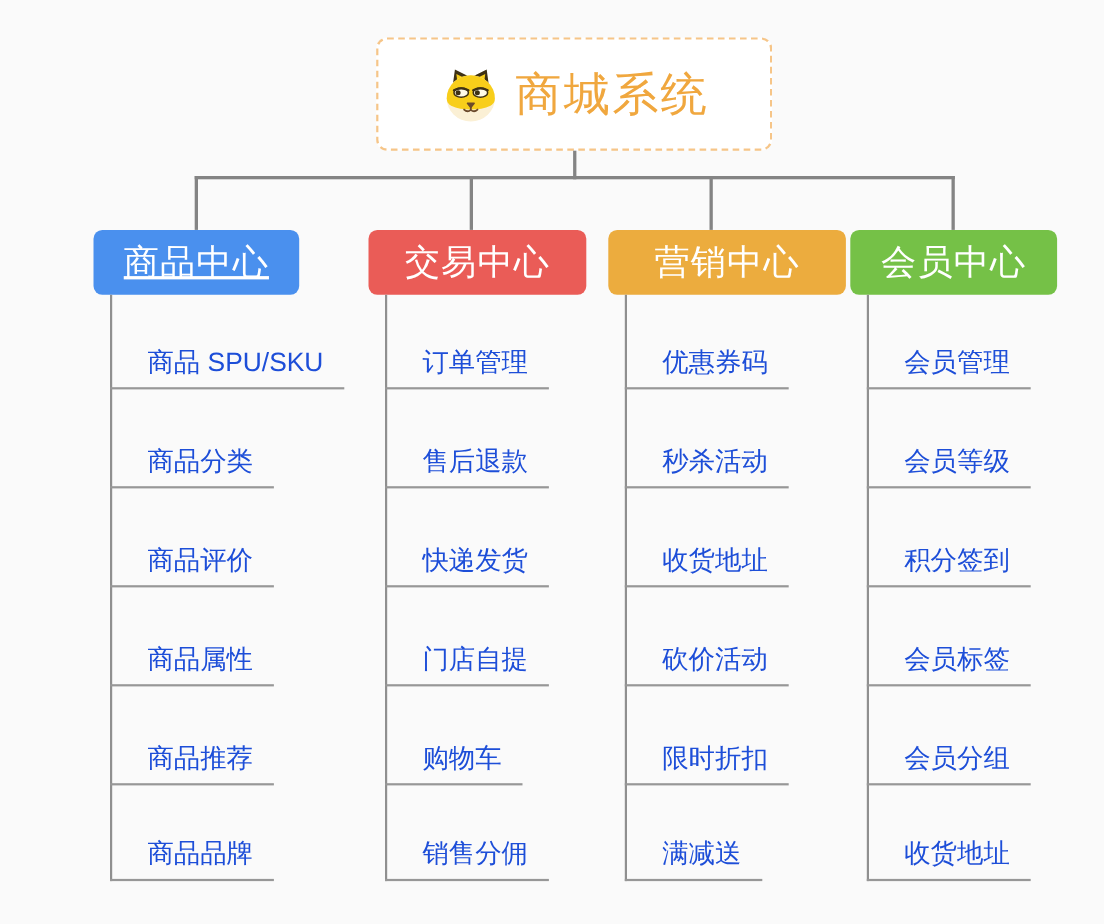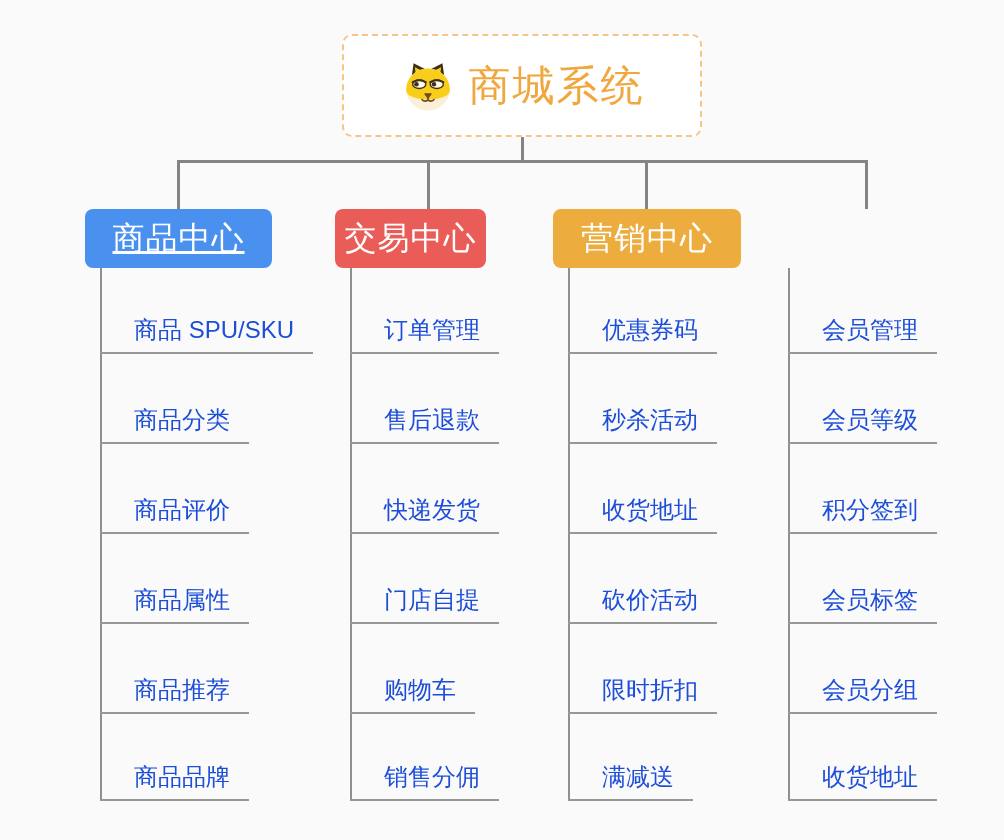--- a/index.html
+++ b/index.html
@@ -31,22 +31,22 @@
   .drop{top:160px;width:3px;height:49px;}
   .drop.d0{left:149px;} .drop.d1{left:399px;} .drop.d2{left:617px;} .drop.d3{left:837px;}
 
   
   .branch-header{
     position:absolute;top:209px;height:59px;border-radius:8px;
     display:flex;align-items:center;justify-content:center;
     color:#ffffff;font-size:32px;letter-spacing:1px;white-space:nowrap;
   }
   .b0{left:57px;width:187px;}
-  .b1{left:307px;width:151px;}
-  .b2{left:525px;width:188px;}
+  .b1{left:307px;width:198px;}
+  .b2{left:525px;width:216px;}
   .b3{745px;}
   .b3{left:745px;width:188px;}
 
   
   .vline{position:absolute;top:268px;width:2px;height:533px;background:#8f8f8f;}
   .v0{left:72px;} .v1{left:322px;} .v2{left:540px;} .v3{left:760px;}
 
   .col{position:absolute;top:268px;}
   .c0{left:72px;} .c1{left:322px;} .c2{left:540px;} .c3{left:760px;}
 
@@ -89,20 +89,21 @@
   <div class="cline title-drop"></div>
   <div class="cline hline"></div>
   <div class="cline drop d0"></div>
   <div class="cline drop d1"></div>
   <div class="cline drop d2"></div>
   <div class="cline drop d3"></div>
 
   <div class="branch-header b0" style="background-color: rgb(74, 144, 238); text-decoration: underline;">商品中心</div>
   <div class="branch-header b1" style="background-color: rgb(234, 92, 87);">交易中心</div>
   <div class="branch-header b2" style="background-color: rgb(236, 172, 62);">营销中心</div>
+  <div class="branch-header b3" style="background-color: rgb(117, 193, 71);">会员中心</div>
 
   <div class="vline v0"></div>
   <div class="vline v1"></div>
   <div class="vline v2"></div>
   <div class="vline v3"></div>
 
   <div class="col c0">
     <div class="item i1"><span>商品 SPU/SKU</span></div>
     <div class="item i2"><span>商品分类</span></div>
     <div class="item i3"><span>商品评价</span></div>

